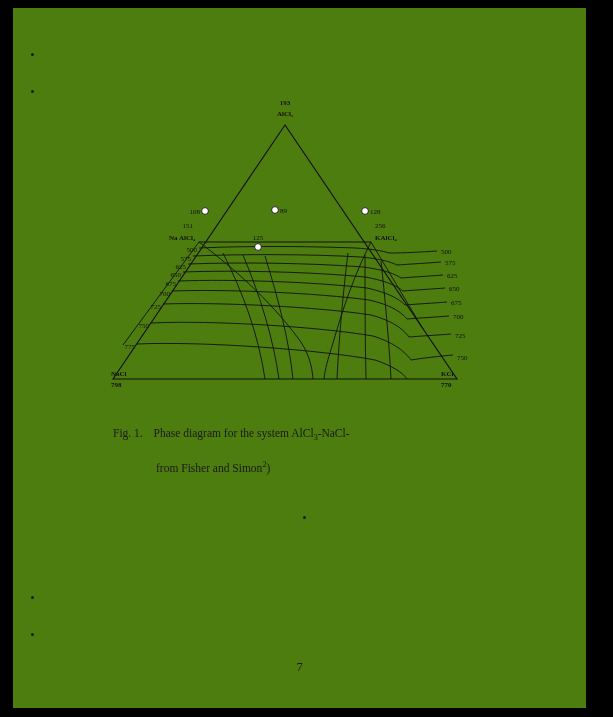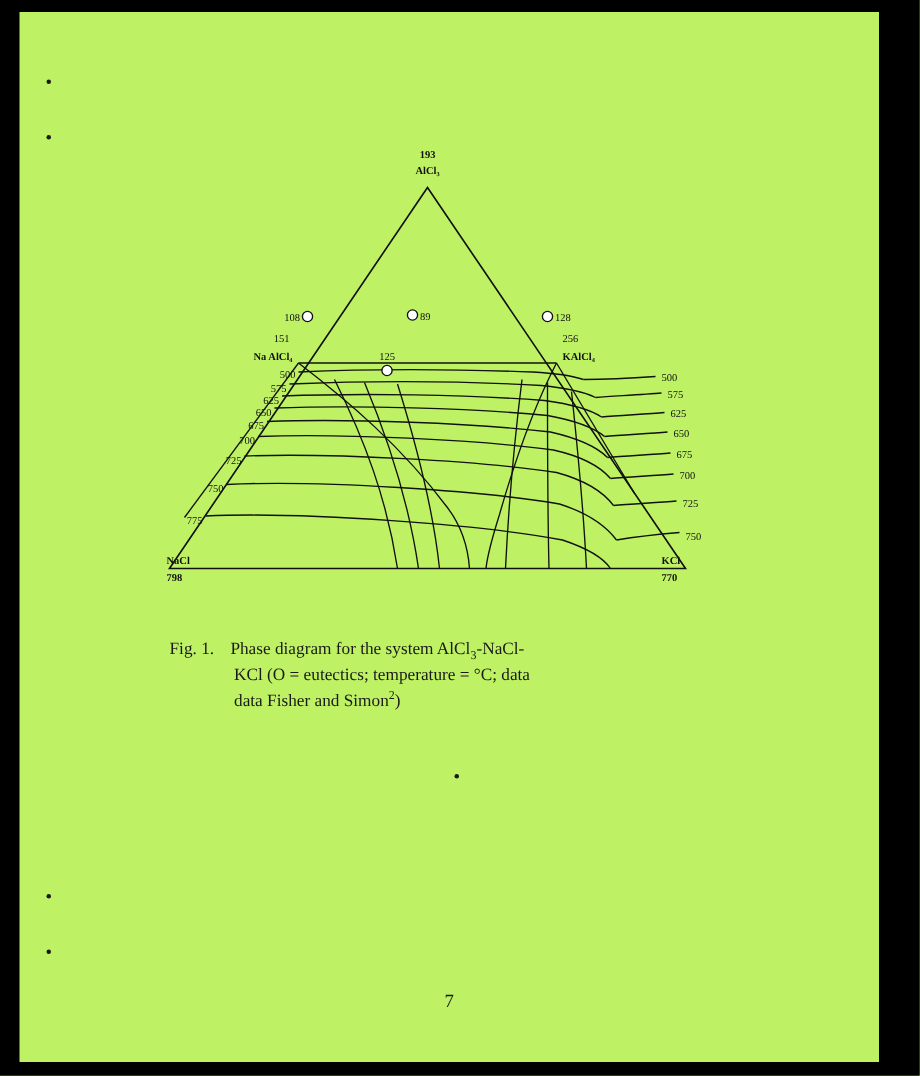--- a/index.html
+++ b/index.html
@@ -12,21 +12,21 @@
     height: 717px;
     overflow: hidden;
     font-family: "Liberation Serif", serif;
   }
   #page {
     position: absolute;
     left: 13px;
     top: 8px;
     width: 573px;
     height: 700px;
-    background: #bef264;
+    background: #4d7c0f;
     box-sizing: border-box;
   }
   .dot {
     position: absolute;
     width: 3px;
     height: 3px;
     border-radius: 50%;
     background: #1a1a1a;
   }
   #dot1 { left: 18px; top: 45px; }
@@ -198,19 +198,19 @@
       <text class="lbl" x="360" y="226" text-anchor="start">700</text>
       <text class="lbl" x="362" y="245" text-anchor="start">725</text>
       <text class="lbl" x="364" y="267" text-anchor="start">750</text>
 
     </svg>
   </div>
 
   <div id="caption">
     <span>Fig. 1.</span>
     <span style="display:inline-block;width:8px"></span><span>Phase diagram for the system AlCl</span><sub>3</sub><span>-NaCl-</span><br>
-    <span style="display:inline-block;width:43px"></span><span>KCl (O = eutectics; temperature = °C; data</span><br>
-    <span style="display:inline-block;width:43px"></span><span>data Fisher and Simon</span><sup>2</sup><span>)</span>
+    <span style="display:inline-block;width:43px"></span><br>
+    <span style="display:inline-block;width:43px"></span><span>from Fisher and Simon</span><sup>2</sup><span>)</span>
   </div>
 
   <div id="pagenum">7</div>
 
 </div>
 
 </body></html>

